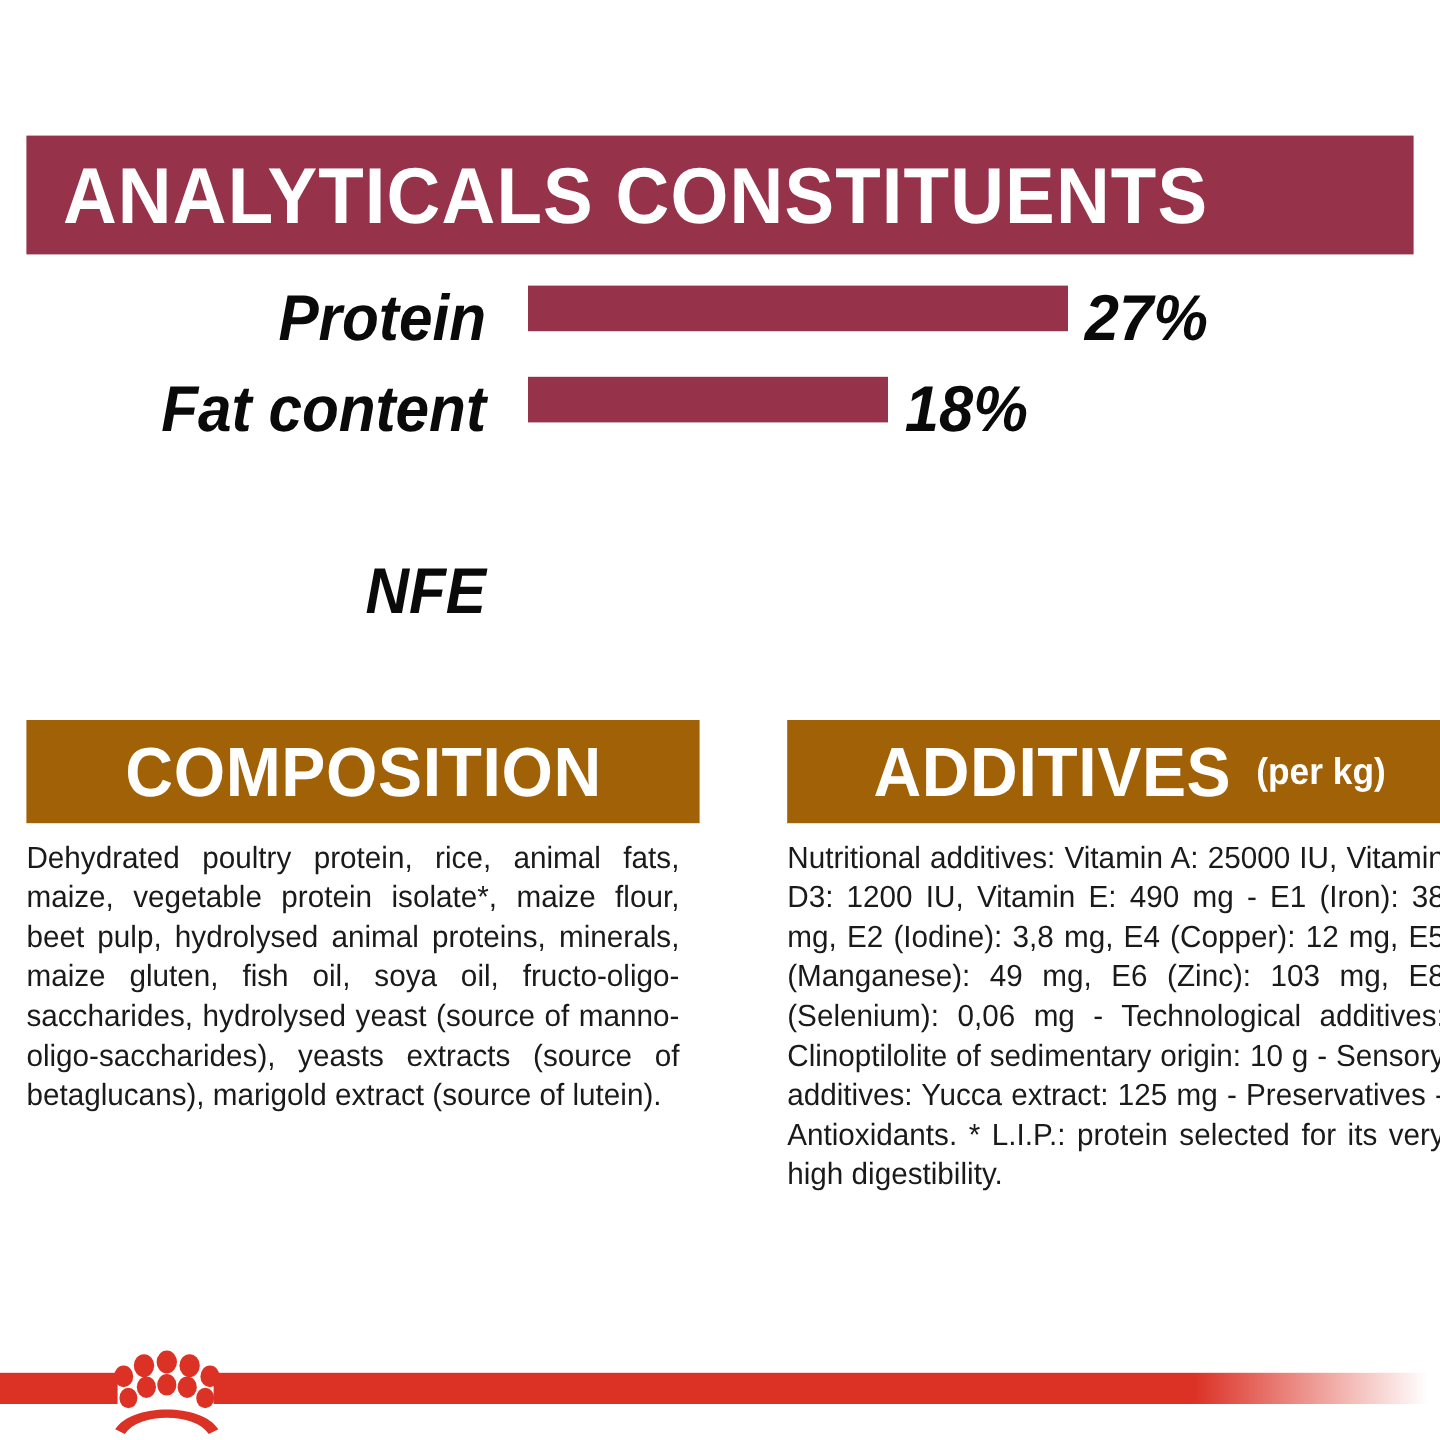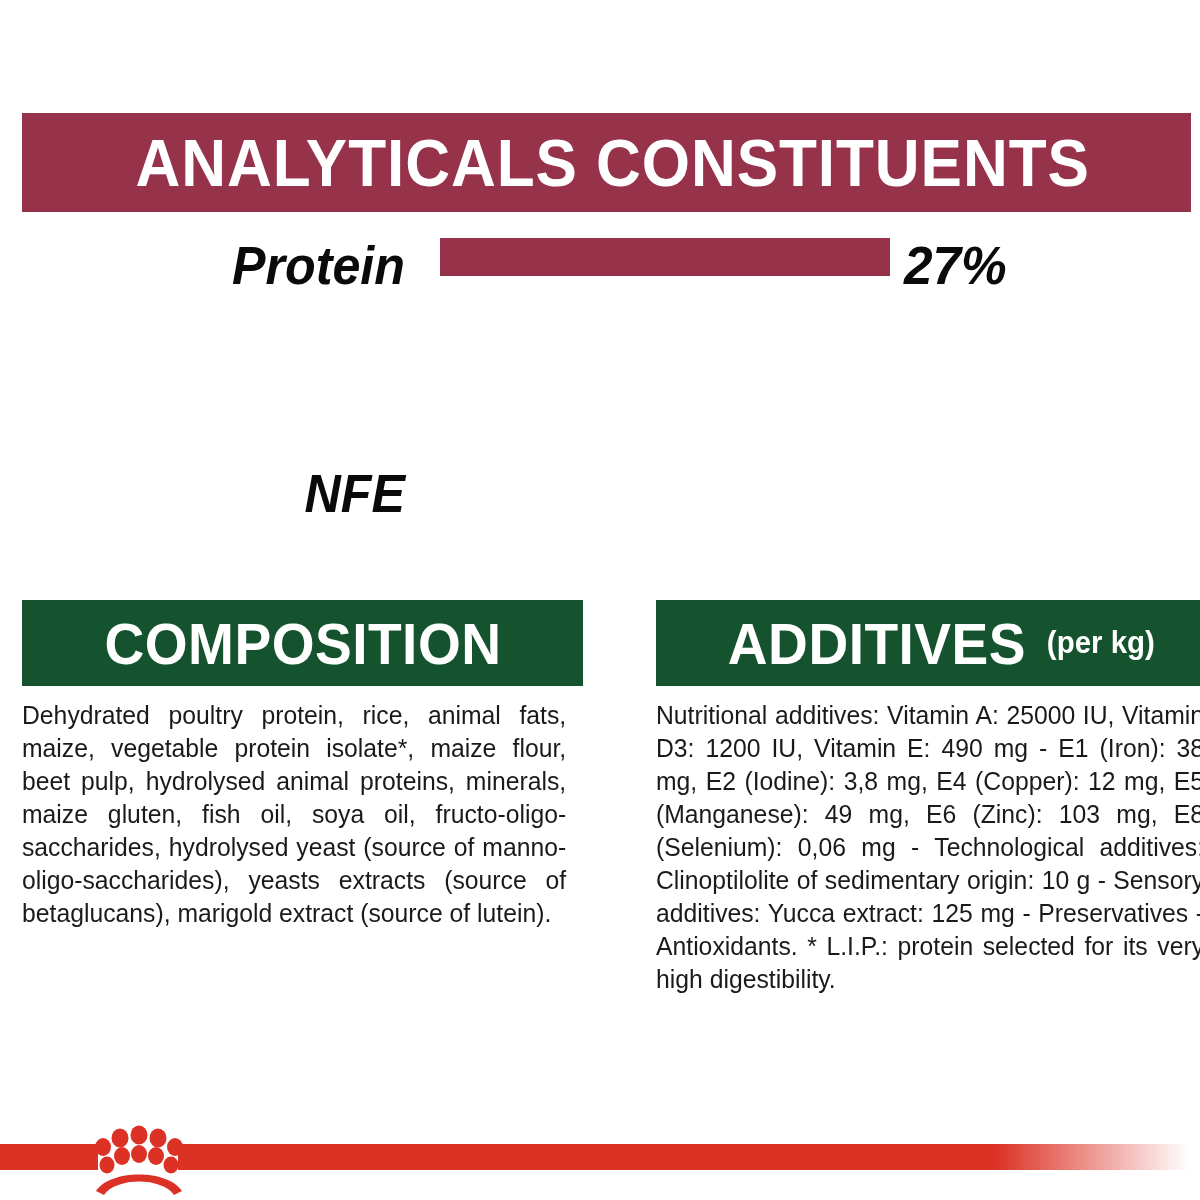--- a/index.html
+++ b/index.html
@@ -18,22 +18,21 @@
   
   .main-banner {
     position: absolute;
     left: 22px;
     top: 113px;
     width: 1156px;
     height: 99px;
     background: #96334B;
     display: flex;
     align-items: center;
-    justify-content: center;
-    padding-left: 13px;
+    justify-content: flex-start;
   }
   .main-banner-title {
     color: #ffffff;
     font-family: "Liberation Sans Narrow", "Liberation Sans", sans-serif;
     font-weight: bold;
     font-size: 66px;
     letter-spacing: 1px;
     transform: scaleX(0.94);
     white-space: nowrap;
   }
@@ -97,21 +96,21 @@
   }
   .col {
     position: absolute;
     top: 0;
   }
   .col-left  { left: 22px;  width: 561px; }
   .col-right { left: 613px; width: 565px; margin-left: 43px; }
 
   .section-banner {
     height: 86px;
-    background: #14532d;
+    background: #a16207;
     display: flex;
     align-items: center;
     justify-content: center;
     box-sizing: border-box;
     padding: 0 10px;
   }
   .section-title {
     color: #ffffff;
     font-family: "Liberation Sans Narrow", "Liberation Sans", sans-serif;
     font-weight: bold;
@@ -179,20 +178,27 @@
 <div class="main-banner">
   <span class="main-banner-title">ANALYTICALS CONSTITUENTS</span>
 </div>
 
 <div class="chart" id="chart">
     <div class="bar-row" style="top: 0px;">
       <div class="bar-label">Protein</div>
       <div class="bar-track">
         <div class="bar-fill" style="width: 449.82px; background: rgb(150, 51, 75);"></div>
         <div class="bar-value">27%</div>
+      </div>
+    </div>
+    <div class="bar-row" style="top: 76px;">
+      <div class="bar-label">Fat content</div>
+      <div class="bar-track">
+        <div class="bar-fill" style="width: 299.88px; background: rgb(150, 51, 75);"></div>
+        <div class="bar-value">18%</div>
       </div>
     </div>
     <div class="bar-row" style="top: 228px;">
       <div class="bar-label">NFE</div>
     </div>
   </div>
 
 <div class="columns">
 
   <div class="col col-left">

